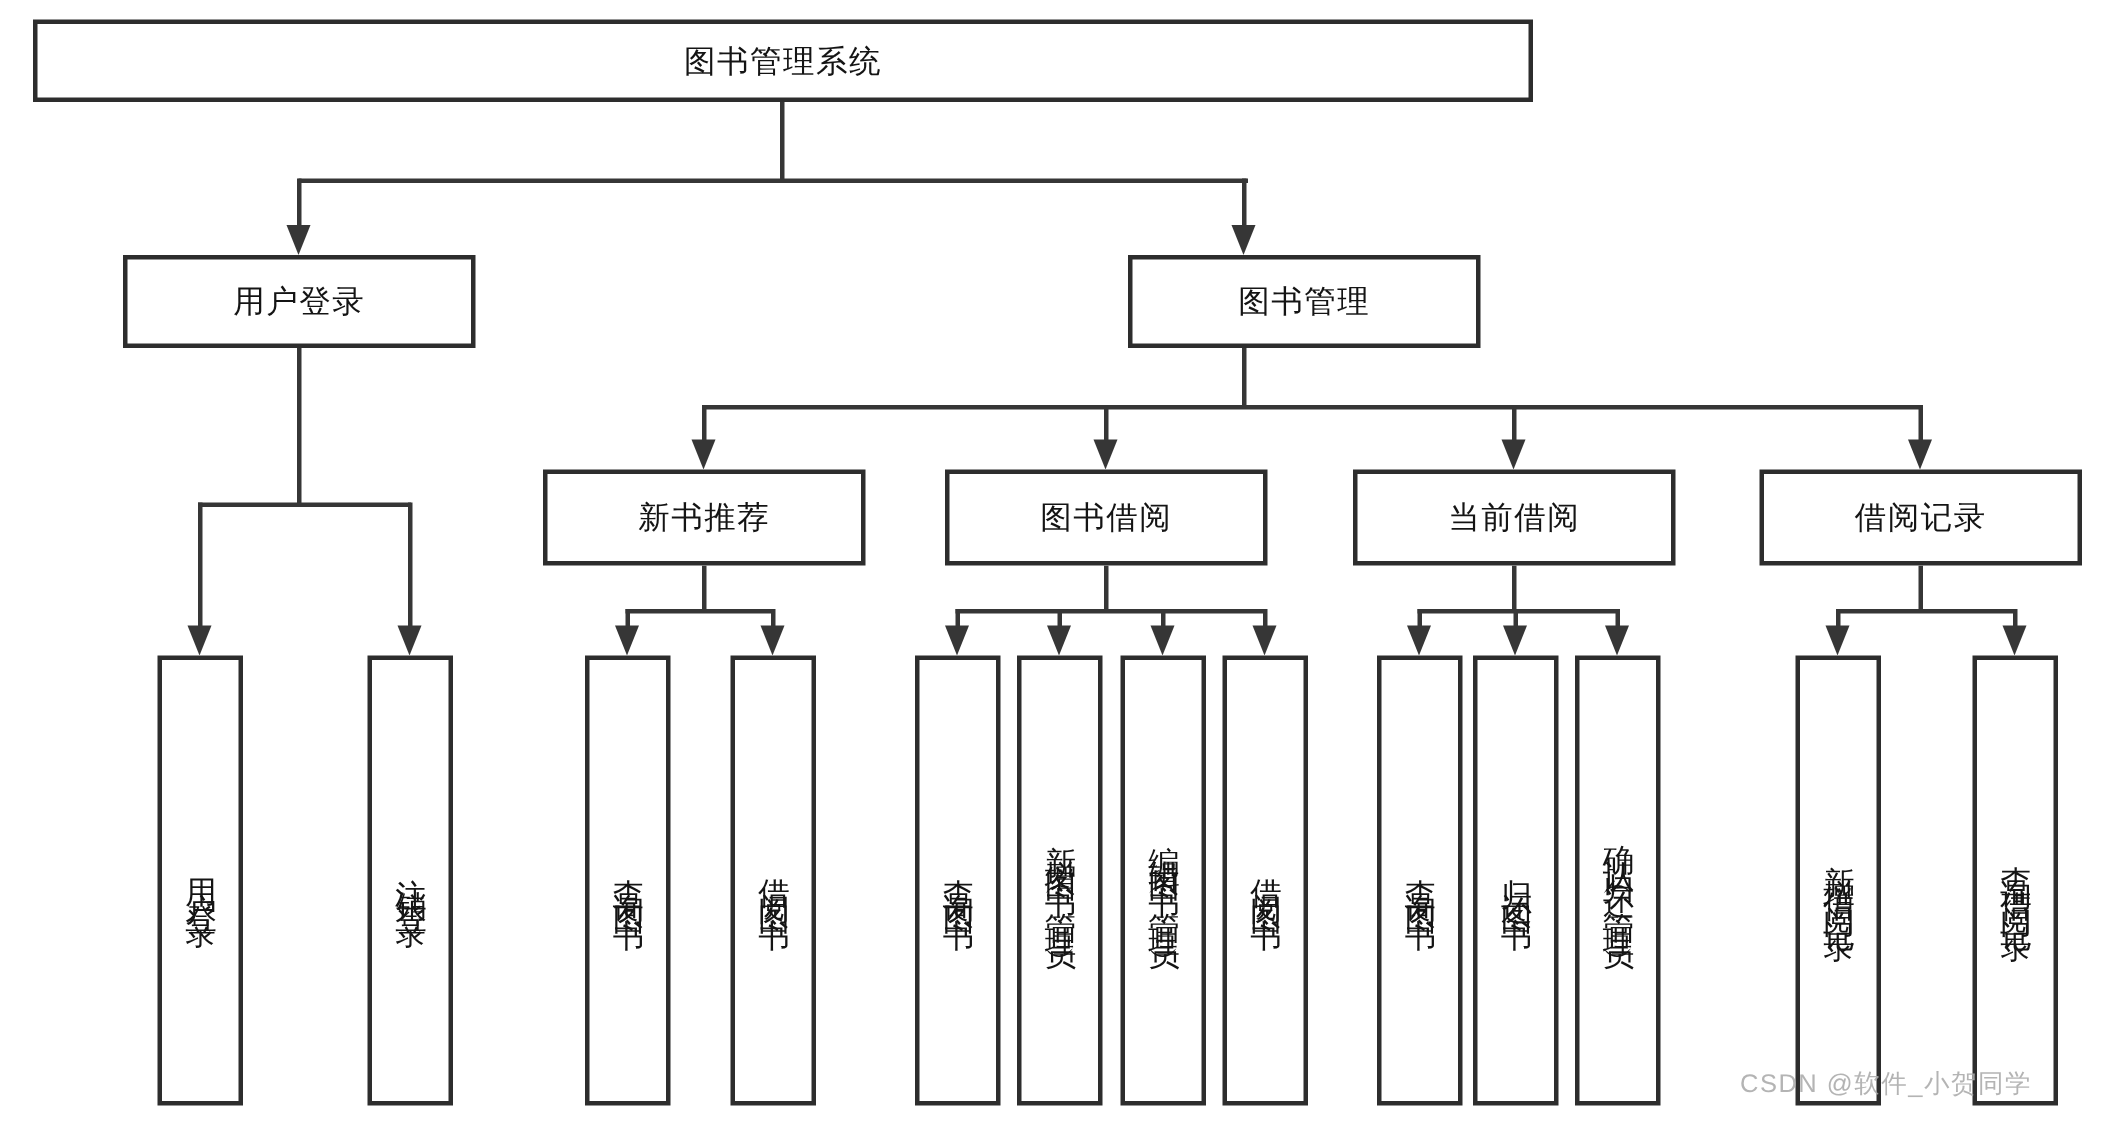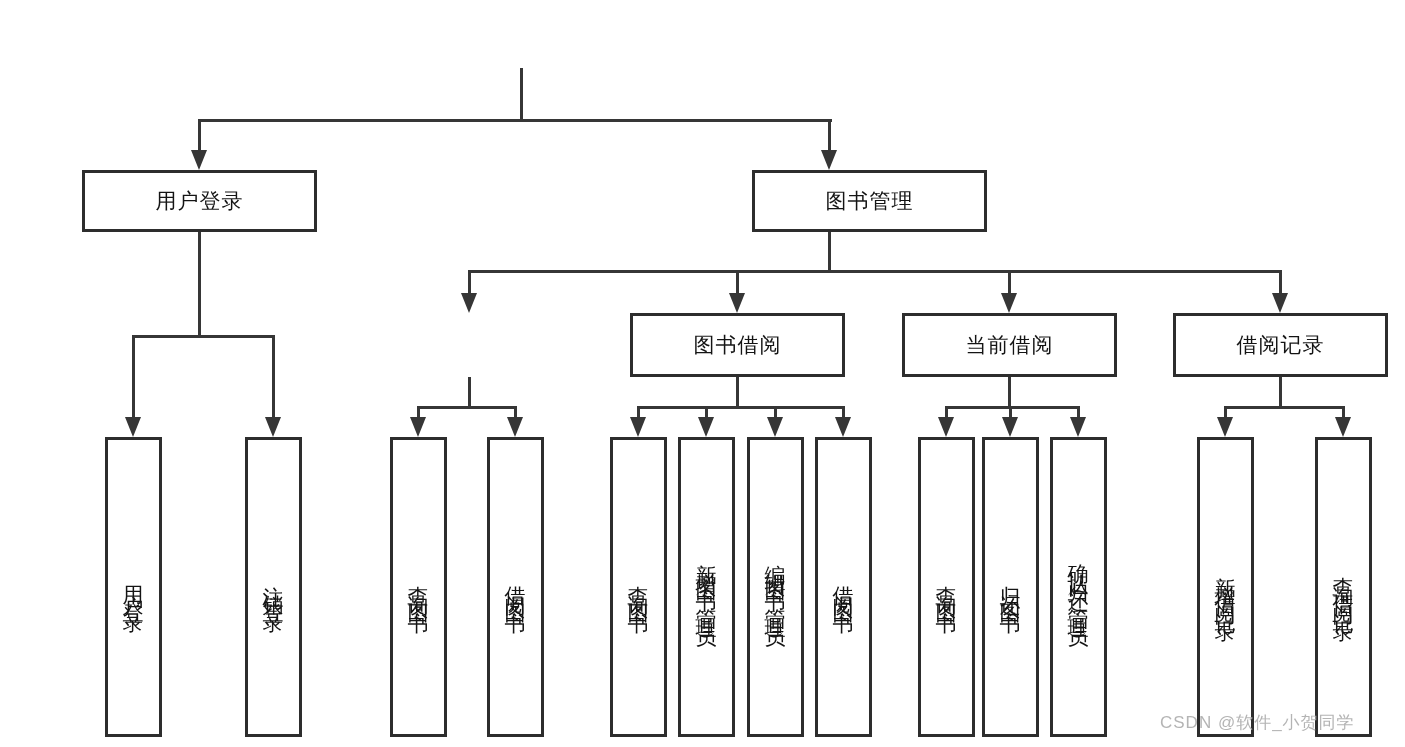--- a/index.html
+++ b/index.html
@@ -43,20 +43,23 @@
     letter-spacing:1px;
     z-index:5;
     white-space:nowrap;
   }
 </style>
 </head>
 <body>
 
 <div id="stage">
 
+  <div class="box" style="left:22px;top:13px;width:1000px;height:55px;">
+    <span>图书管理系统</span>
+  </div>
 
   <div class="vline" style="left:520px;top:68px;height:52px;"></div>
   <div class="hline" style="left:199px;top:119px;width:633px;"></div>
   <div class="vline" style="left:198px;top:119px;height:33px;"></div>
   <div class="arrow" style="left:191px;top:150px;"></div>
   <div class="vline" style="left:828px;top:119px;height:33px;"></div>
   <div class="arrow" style="left:821px;top:150px;"></div>
 
   <div class="box" style="left:82px;top:170px;width:235px;height:62px;">
     <span>用户登录</span>
@@ -76,20 +79,23 @@
   <div class="hline" style="left:468px;top:270px;width:814px;"></div>
   <div class="vline" style="left:468px;top:270px;height:28px;"></div>
   <div class="arrow" style="left:461px;top:293px;"></div>
   <div class="vline" style="left:736px;top:270px;height:28px;"></div>
   <div class="arrow" style="left:729px;top:293px;"></div>
   <div class="vline" style="left:1008px;top:270px;height:28px;"></div>
   <div class="arrow" style="left:1001px;top:293px;"></div>
   <div class="vline" style="left:1279px;top:270px;height:28px;"></div>
   <div class="arrow" style="left:1272px;top:293px;"></div>
 
+  <div class="box" style="left:362px;top:313px;width:215px;height:64px;">
+    <span>新书推荐</span>
+  </div>
   <div class="box" style="left:630px;top:313px;width:215px;height:64px;text-align:right;">
     <span>图书借阅</span>
   </div>
   <div class="box" style="left:902px;top:313px;width:215px;height:64px;">
     <span>当前借阅</span>
   </div>
   <div class="box" style="left:1173px;top:313px;width:215px;height:64px;">
     <span>借阅记录</span>
   </div>
 

